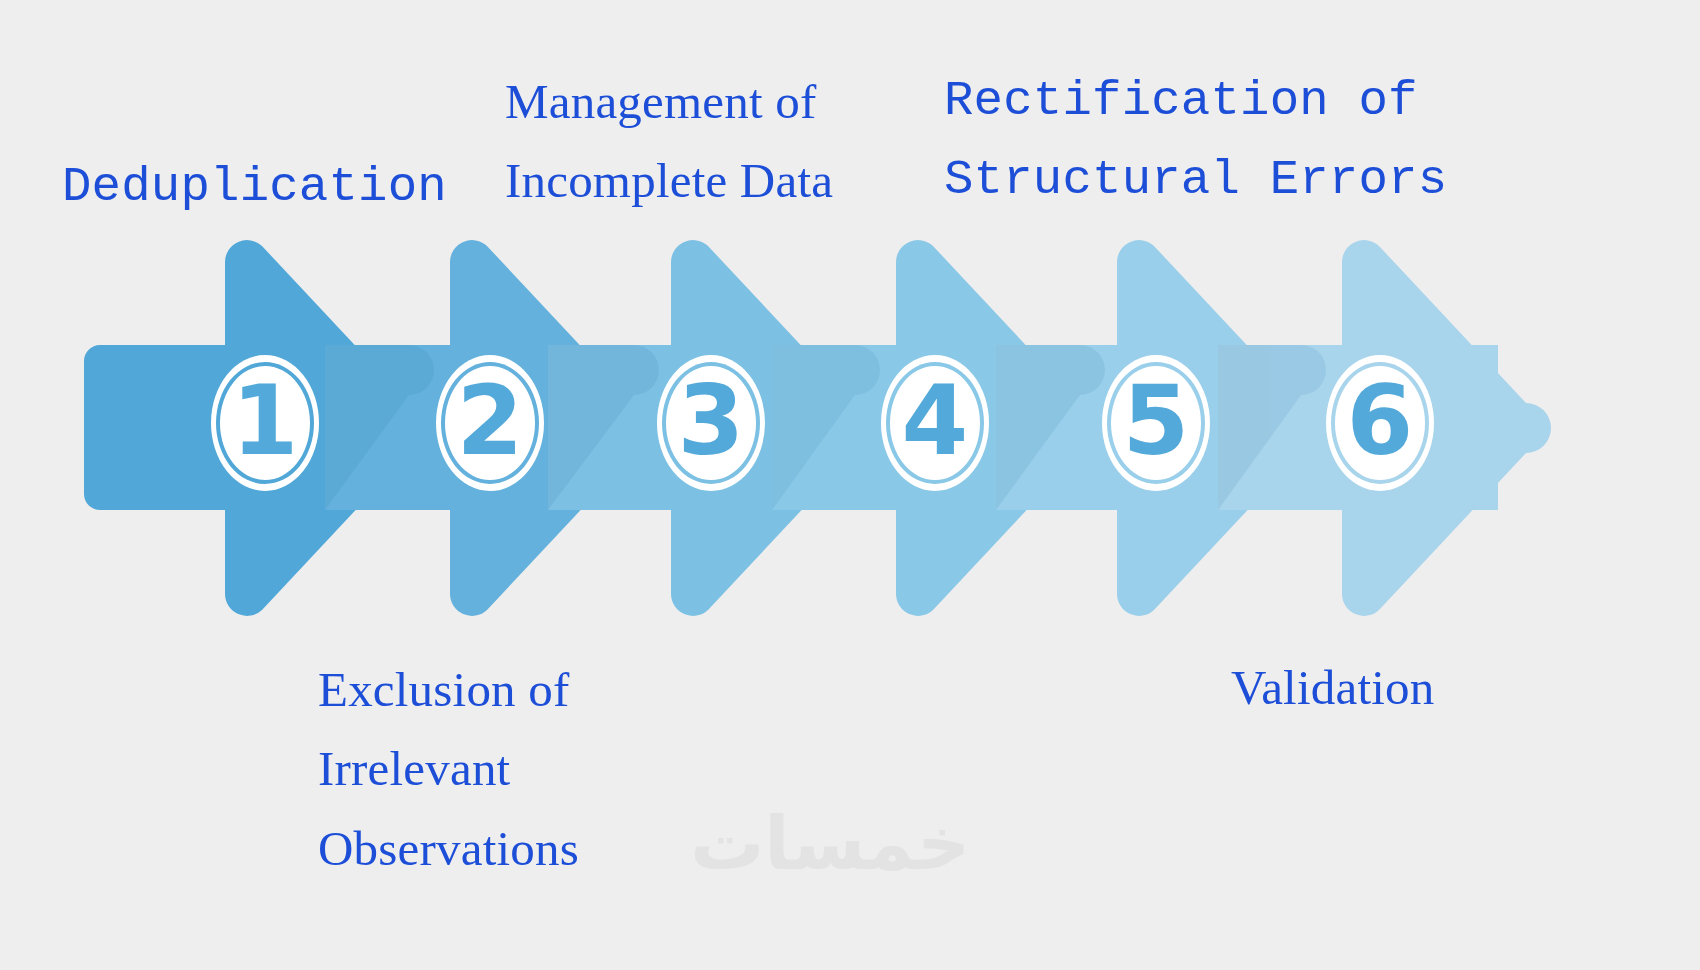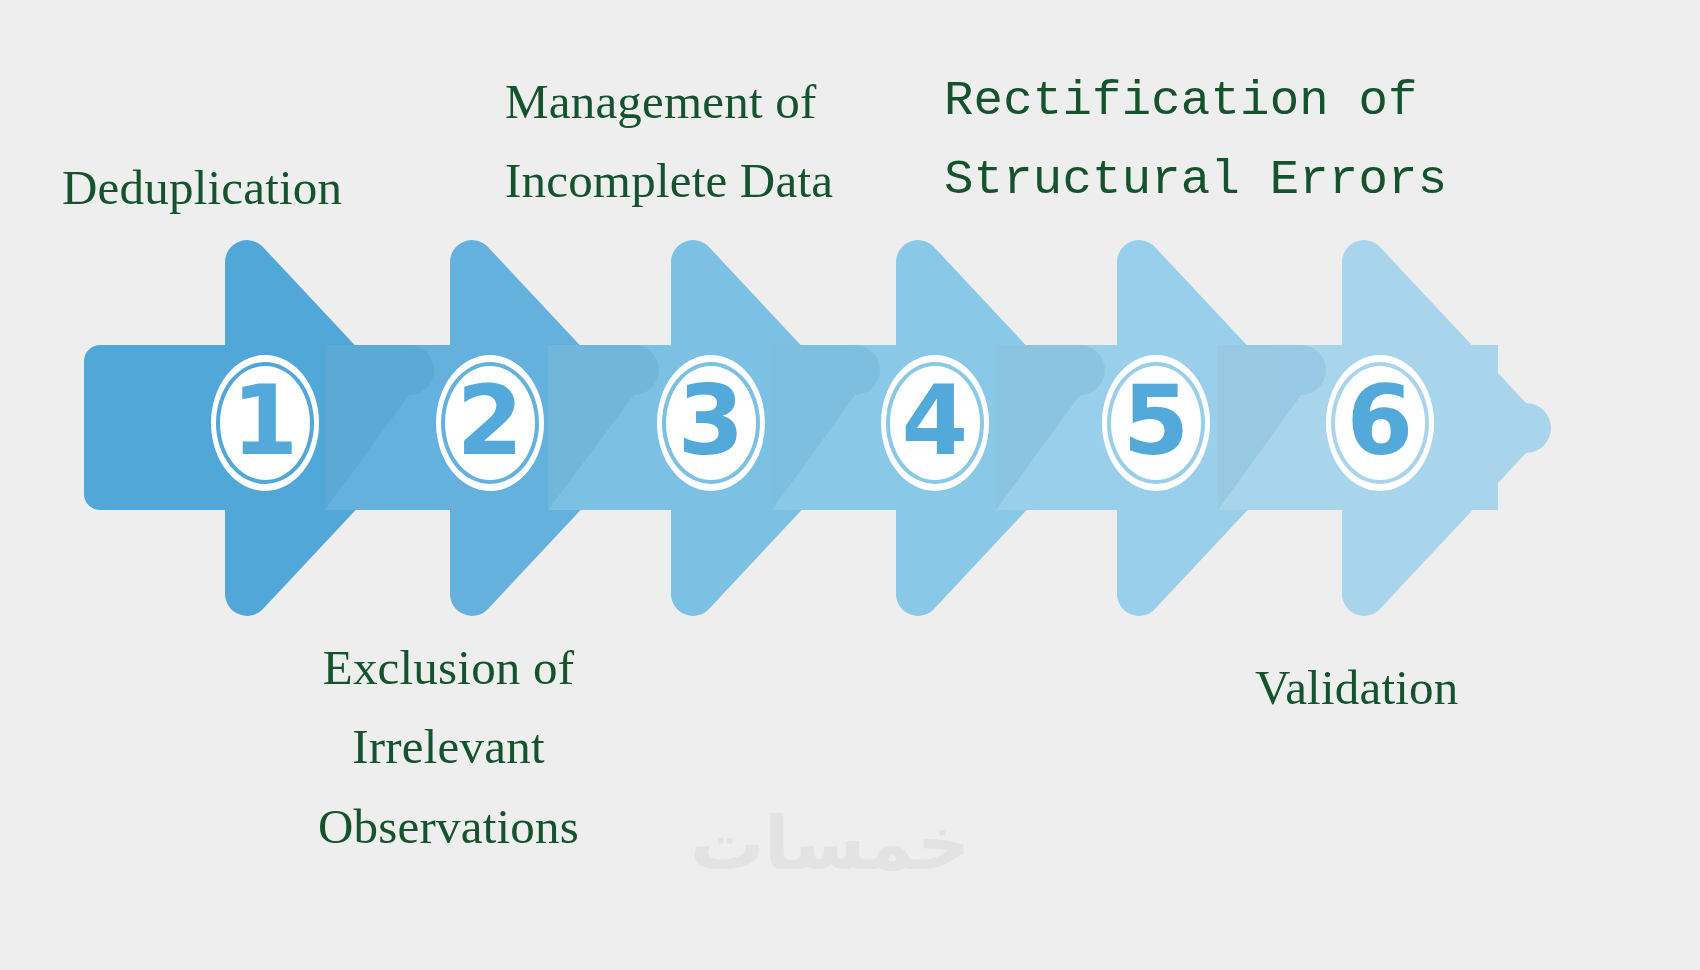--- a/index.html
+++ b/index.html
@@ -15,21 +15,21 @@
     position: relative;
     width: 1700px;
     height: 970px;
     background: #eeeeee;
     overflow: hidden;
   }
 
   
   .label {
     position: absolute;
-    color: #14532d;
+    color: #1d4ed8;
     font-family: "Liberation Serif", "DejaVu Serif", serif;
     font-size: 49px;
     line-height: 1.62;
     letter-spacing: 0.2px;
     white-space: pre-line;
     font-weight: 400;
   }
   .label-top    { text-align: left; }
   .label-bottom { text-align: left; }
 
@@ -166,30 +166,30 @@
     <div class="ring-inner" style="box-shadow: 0 0 0 4px #99cfea;"></div>
     <div class="num">5</div>
   </div>
 
   <div class="badge" style="left:1326px; top:355px;">
     <div class="ring-outer"></div>
     <div class="ring-inner" style="box-shadow: 0 0 0 4px #a8d4ec;"></div>
     <div class="num">6</div>
   </div>
 
-  <div class="label label-top" style="left:62px; top:148px;">Deduplication</div>
+  <div class="label label-top" style="left:62px; top:148px;font-family:Liberation Mono, monospace;">Deduplication</div>
 
-  <div class="label label-bottom" style="left:318px; top:628px;text-align:center;">Exclusion of
+  <div class="label label-bottom" style="left:318px; top:650px;">Exclusion of
 Irrelevant
 Observations</div>
 
   <div class="label label-top" style="left:505px; top:62px;">Management of
 Incomplete Data</div>
 
 
   <div class="label label-top" style="left:944px; top:62px;font-family:Liberation Mono, monospace;">Rectification of
 Structural Errors</div>
 
-  <div class="label label-bottom" style="left:1231px; top:648px;margin-left:24px;">Validation</div>
+  <div class="label label-bottom" style="left:1231px; top:648px;">Validation</div>
 
   <div id="watermark" style="left:690px; top:800px;">خمسات</div>
 
 </div>
 
 </body></html>

